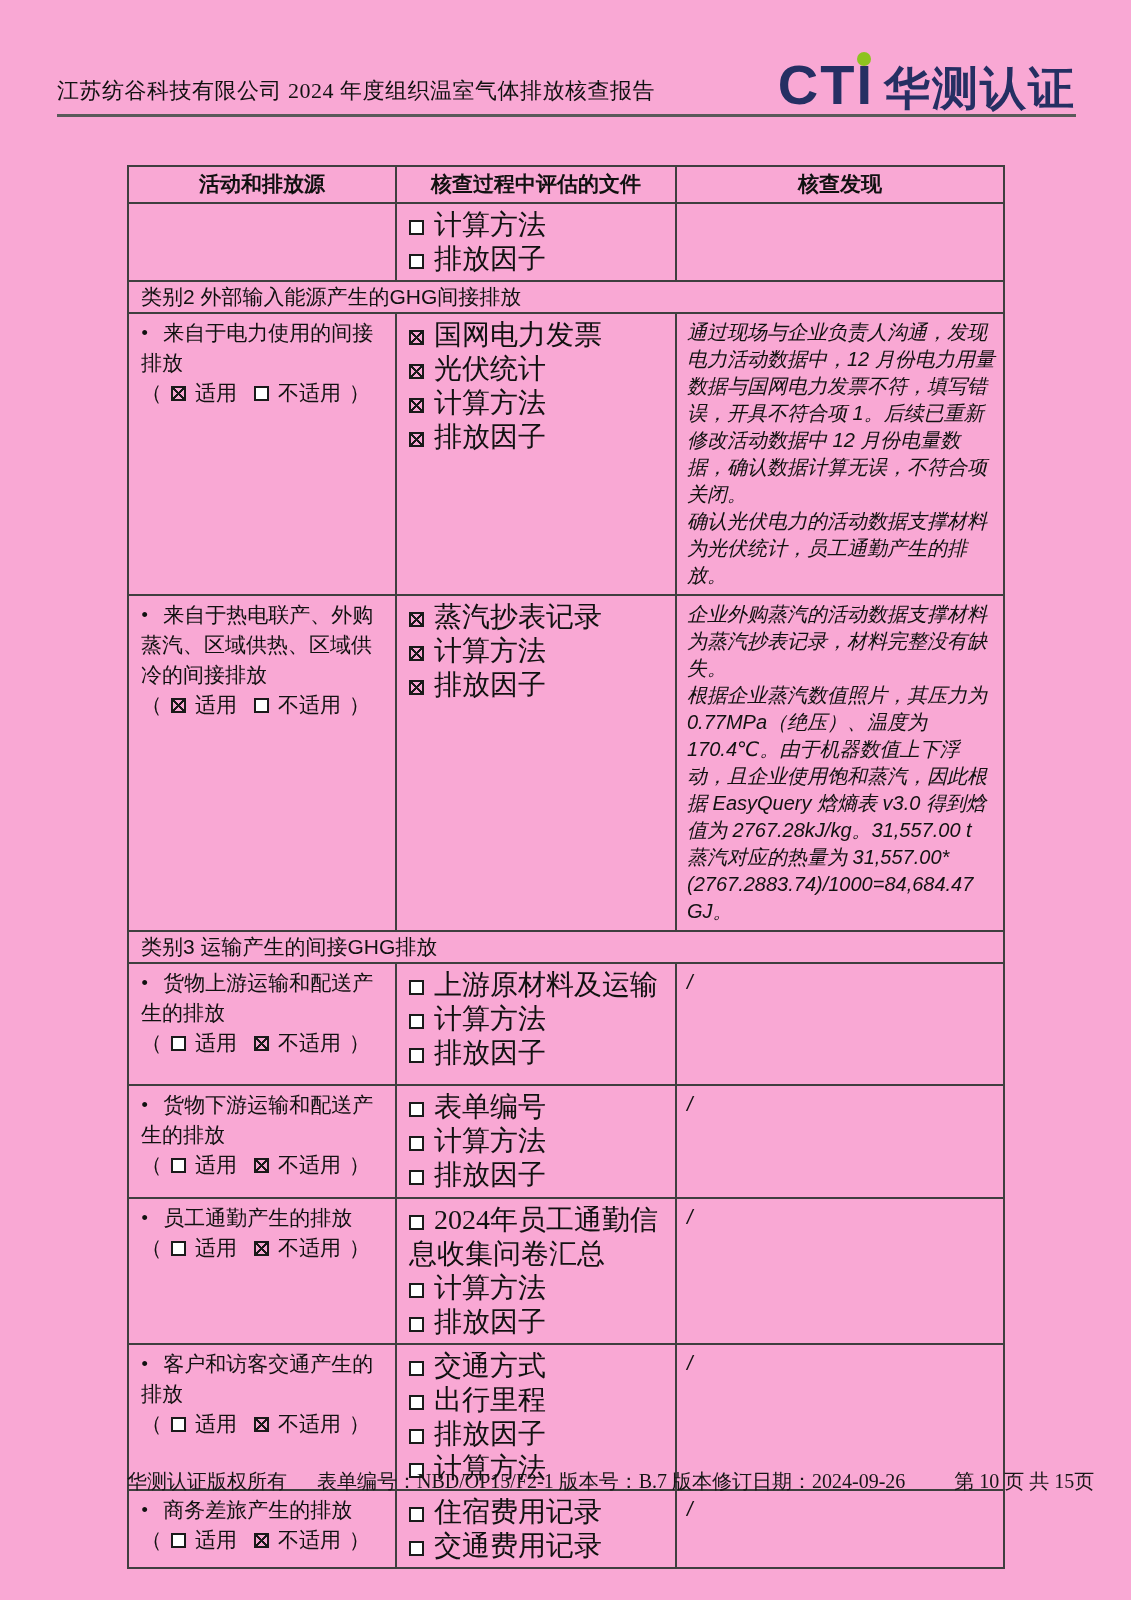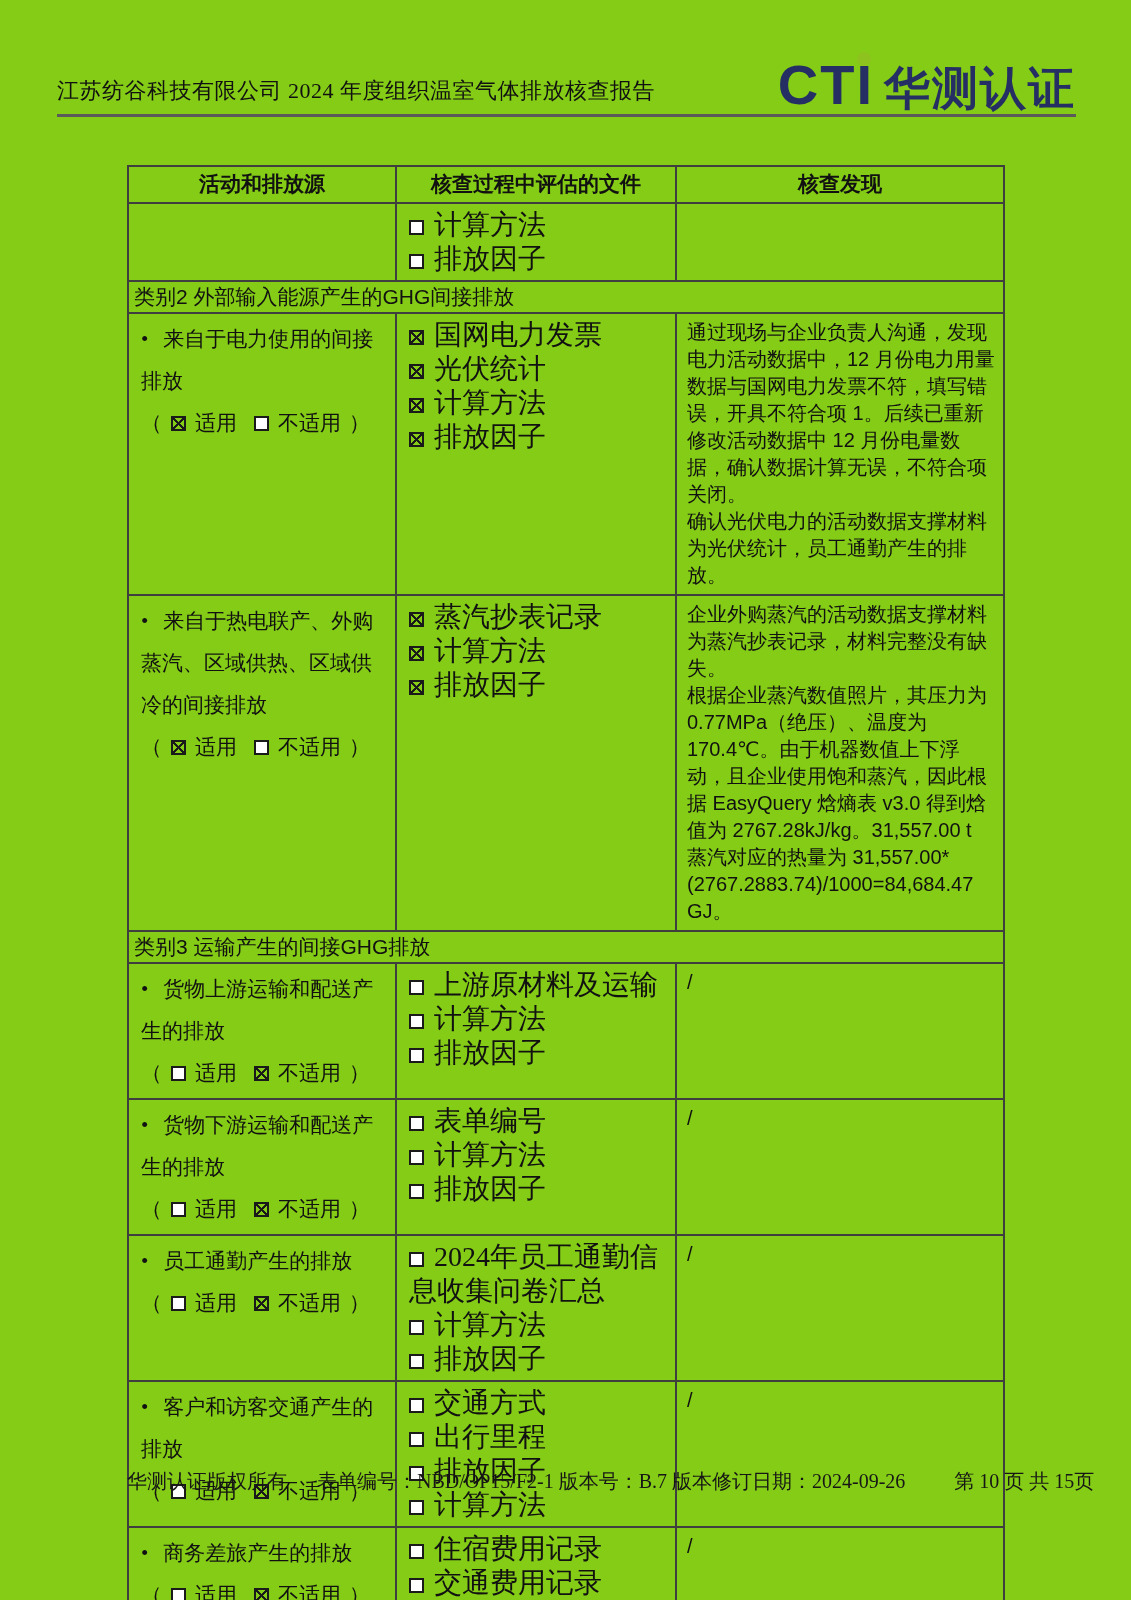--- a/index.html
+++ b/index.html
@@ -1,17 +1,17 @@
 <!DOCTYPE html>
 <html><head>
 <meta charset="utf-8">
 <style>
   html,body{margin:0;padding:0;background:#e8e8e8;}
   .page{
-    position:relative;width:1131px;height:1600px;background:#84cc16;
+    position:relative;width:1131px;height:1600px;background:#f9a8d4;
     margin:0 auto;overflow:hidden;color:#111;
     font-family:"Liberation Serif","DejaVu Serif",serif;
   }
   
   .hdr{
     position:absolute;left:57px;right:55px;top:0;height:114px;
     border-bottom:3px solid #5a5a5a;
     display:flex;justify-content:space-between;align-items:flex-end;
   }
   .hdr-title{
@@ -35,27 +35,27 @@
     position:absolute;left:127px;top:165px;width:876px;
     border-collapse:collapse;table-layout:fixed;
   }
   .tbl th,.tbl td{border:2px solid #3f3f3f;vertical-align:top;}
   .tbl th{
     font-family:"Liberation Sans","DejaVu Sans",sans-serif;font-weight:bold;
     font-size:21px;text-align:center;padding:3px 2px;height:29px;margin-left:44px;
   }
   .category-cell{
     font-family:"Liberation Sans","DejaVu Sans",sans-serif;
-    font-size:21px;padding:1px 5px;
-  }
-  .source-cell{font-size:21px;line-height:42px;padding:4px 8px 4px 12px;}
+    font-size:21px;padding:1px 12px;
+  }
+  .source-cell{font-size:21px;line-height:30px;padding:4px 8px 4px 12px;}
   .docs-cell{font-size:28px;line-height:34px;padding:4px 8px 4px 12px;}
   .finding-cell{
     font-family:"Liberation Sans","DejaVu Sans",sans-serif;
-    font-size:20px;line-height:27px;padding:5px 6px 5px 10px;
+    font-size:20px;line-height:27px;padding:5px 6px 5px 10px;font-style:italic;
   }
   .finding-par{margin:0;}
   .bullet{display:inline-block;margin-right:15px;}
   
   .cb{
     display:inline-block;width:15px;height:15px;border:2px solid #1a1a1a;
     box-sizing:border-box;vertical-align:-1px;margin-right:10px;background:#fff;
   }
   .cb.checked{
     background:

